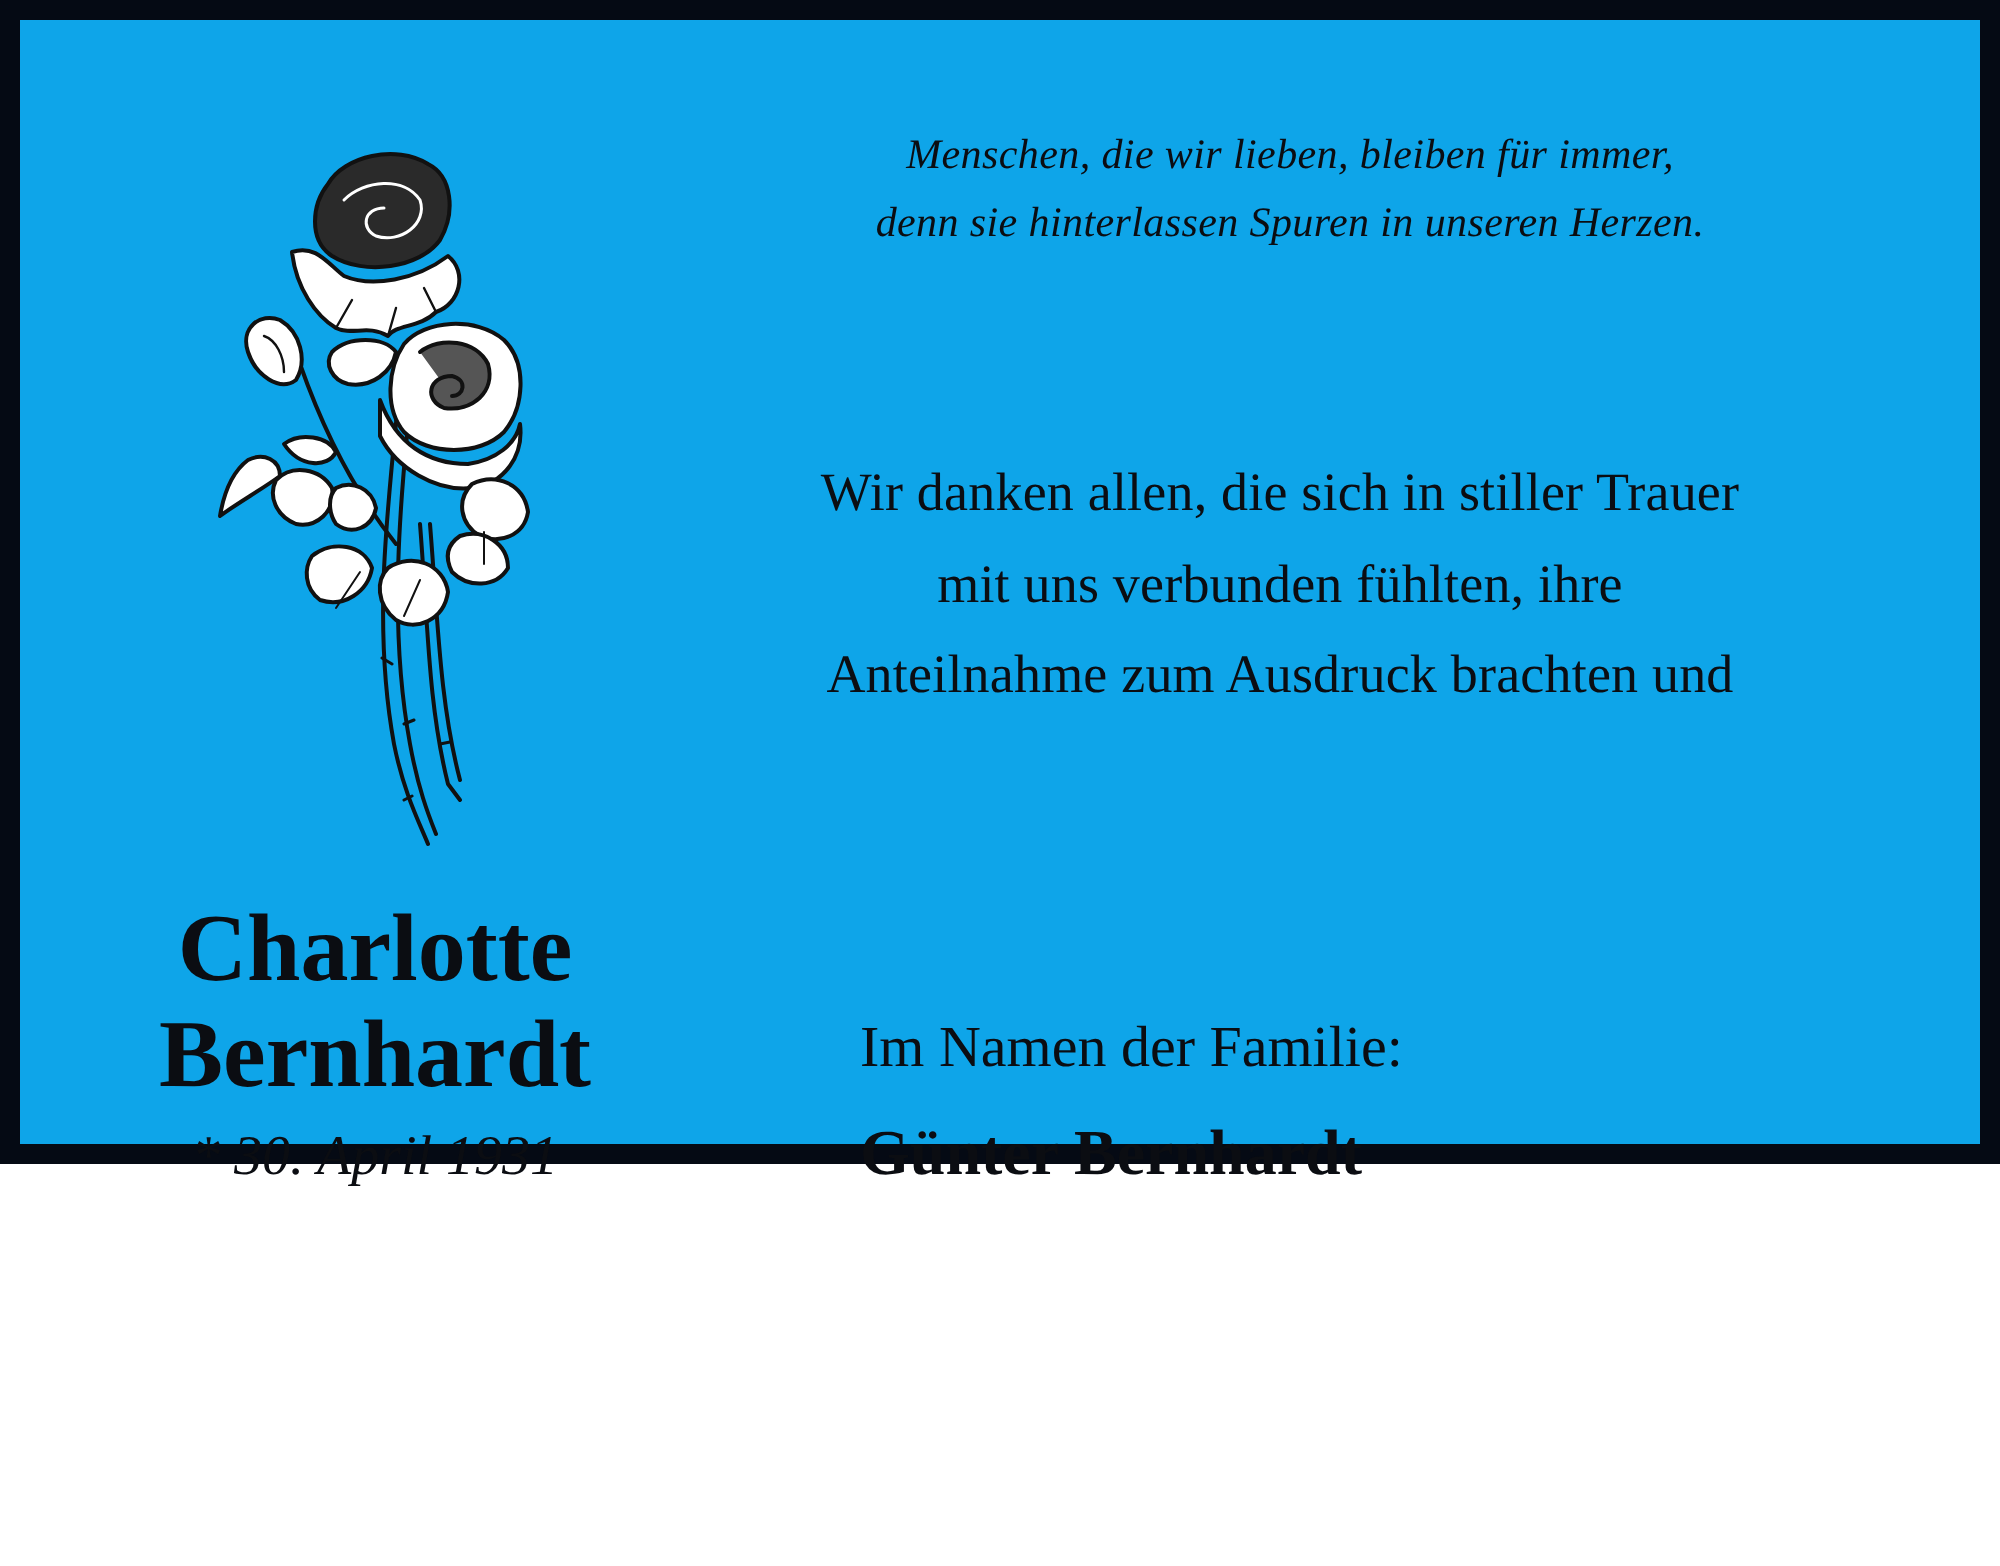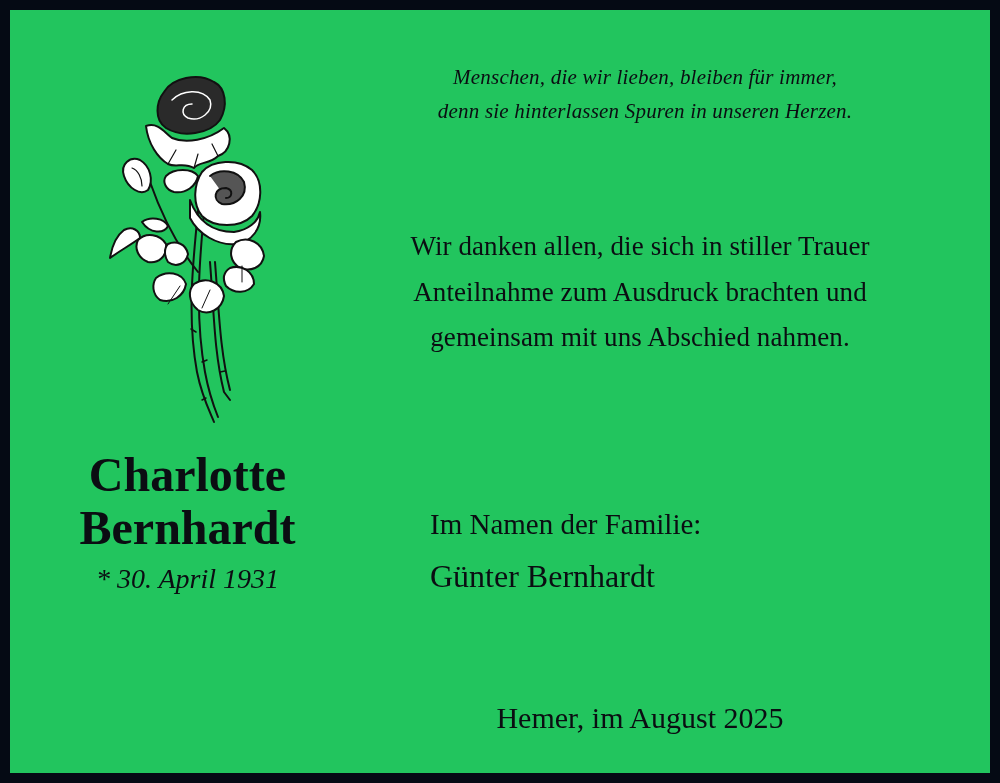--- a/index.html
+++ b/index.html
@@ -9,23 +9,23 @@
     }
     body {
       width: 1000px;
       height: 783px;
       overflow: hidden;
     }
     .card {
       position: relative;
       box-sizing: border-box;
       width: 1000px;
-      height: 783px;
+      height: 582px;
       border: 10px solid #050a14;
-      background: #22c55e;
+      background: #0ea5e9;
       color: #0b0d12;
       font-family: "Liberation Serif", "DejaVu Serif", serif;
     }
     .motto {
       position: absolute;
       left: 340px;
       top: 50px;
       width: 590px;
       text-align: center;
       font-style: italic;
@@ -75,21 +75,21 @@
     .family {
       position: absolute;
       left: 420px;
       top: 488px;
       width: 420px;
       text-align: left;
       font-size: 29px;
       line-height: 52px;
       white-space: nowrap;
     }
-    .family .signer { font-size: 32px; }
+    .family .signer { font-size: 32px; font-weight: bold; }
     .place {
       position: absolute;
       left: 420px;
       top: 686px;
       width: 420px;
       text-align: center;
       font-size: 30px;
       line-height: 44px;
       white-space: nowrap;
     }
@@ -133,32 +133,31 @@
     <path d="M128 196 C 140 192, 152 200, 152 212 C 146 222, 132 222, 124 214 C 120 206, 122 200, 128 196 Z" fill="#fff"></path>
     <path d="M54 206 C 64 198, 80 200, 84 212 C 82 224, 70 232, 58 228 C 50 222, 50 212, 54 206 Z" fill="#fff"></path>
     <path d="M92 212 C 104 204, 120 210, 122 224 C 120 238, 106 244, 96 238 C 86 230, 86 218, 92 212 Z" fill="#fff"></path>
     <path d="M66 232 L 78 214 M 100 236 L 108 218 M 140 210 L 140 194" stroke-width="1"></path>
 
     <path d="M94 260 l -5 -3 M 100 290 l 5 -2 M 118 300 l 5 -1 M 104 326 l -4 2" stroke-width="1.5"></path>
   </svg>
 
   <div class="thanks">
     <div>Wir danken allen, die sich in stiller Trauer</div>
+    <div>mit uns verbunden fühlten, ihre</div>
     <div>Anteilnahme zum Ausdruck brachten und</div>
-    <div>gemeinsam mit uns Abschied nahmen.</div>
   </div>
 
   <div class="deceased">
     <div class="name">Charlotte</div>
     <div class="name">Bernhardt</div>
     <div class="dates">
       <div>* 30. April 1931</div>
     </div>
   </div>
 
   <div class="family">
     <div>Im Namen der Familie:</div>
     <div class="signer">Günter Bernhardt</div>
   </div>
 
-  <div class="place">Hemer, im August 2025</div>
 
 </div>
 
 </body></html>

